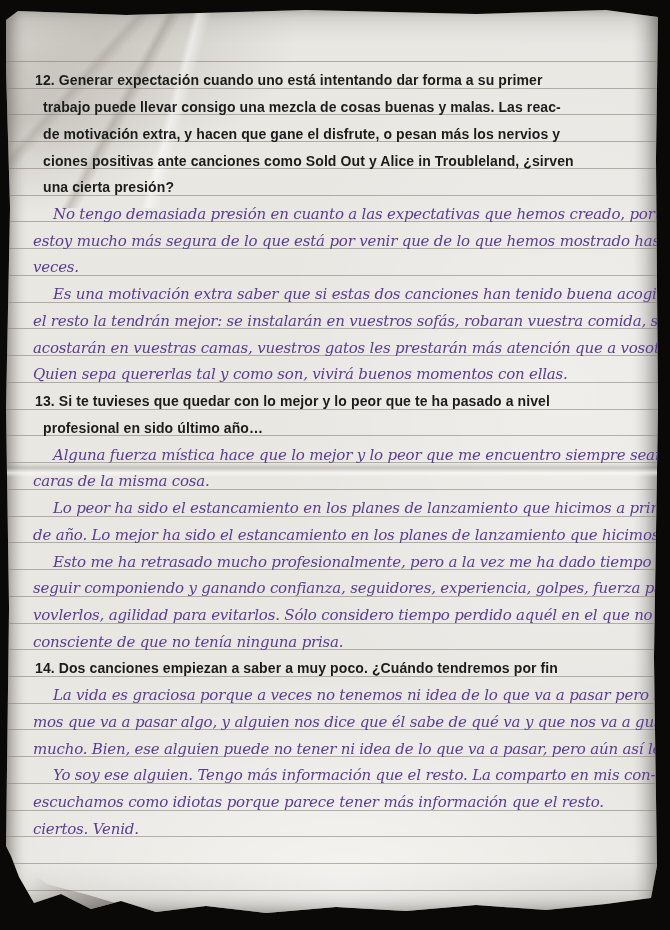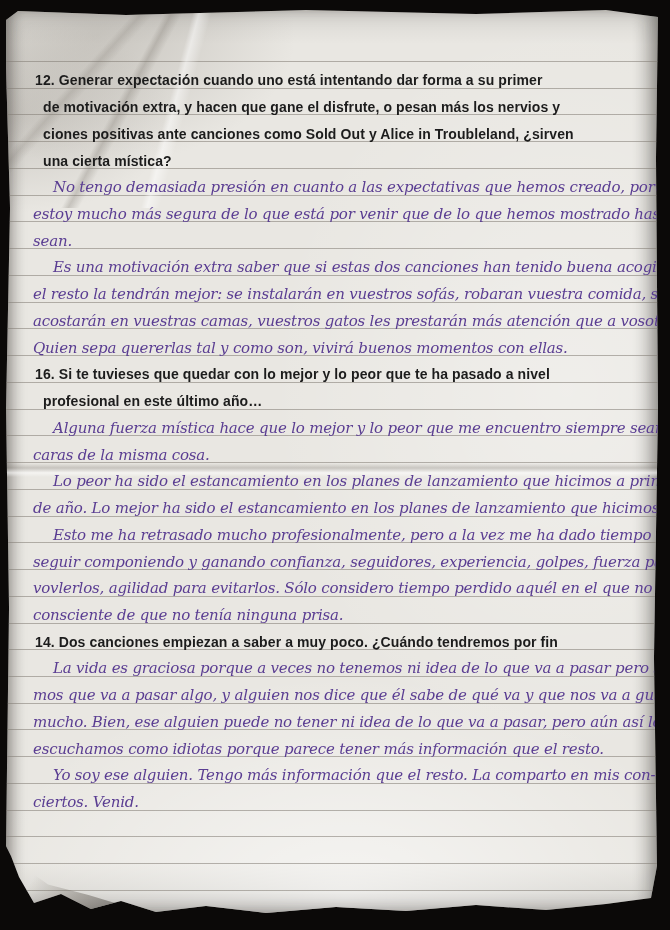--- a/index.html
+++ b/index.html
@@ -107,41 +107,42 @@
 </head>
 <body>
 
 <div class="paper">
   <div class="rules"></div>
   <div class="crease-topleft"></div>
   <div class="crease-mid"></div>
   <div class="tear-flap"></div>
   <div class="content">
       <div class="row q first"><span>12. Generar expectación cuando uno está intentando dar forma a su primer</span></div>
+      <div class="row q cont"><span>trabajo puede llevar consigo una mezcla de cosas buenas y malas. Las reac-</span></div>
       <div class="row q cont"><span>de motivación extra, y hacen que gane el disfrute, o pesan más los nervios y</span></div>
       <div class="row q cont"><span>ciones positivas ante canciones como Sold Out y Alice in Troubleland, ¿sirven</span></div>
-      <div class="row q cont"><span>una cierta mística?</span></div>
+      <div class="row q cont"><span>una cierta presión?</span></div>
       <div class="row a first"><span>No tengo demasiada presión en cuanto a las expectativas que hemos creado, porque</span></div>
       <div class="row a cont"><span>estoy mucho más segura de lo que está por venir que de lo que hemos mostrado hasta</span></div>
-      <div class="row a cont"><span>sean.</span></div>
+      <div class="row a cont"><span>veces.</span></div>
       <div class="row a first"><span>Es una motivación extra saber que si estas dos canciones han tenido buena acogida,</span></div>
       <div class="row a cont"><span>el resto la tendrán mejor: se instalarán en vuestros sofás, robaran vuestra comida, se</span></div>
       <div class="row a cont"><span>acostarán en vuestras camas, vuestros gatos les prestarán más atención que a vosotros.</span></div>
       <div class="row a cont"><span>Quien sepa quererlas tal y como son, vivirá buenos momentos con ellas.</span></div>
-      <div class="row q first"><span>16. Si te tuvieses que quedar con lo mejor y lo peor que te ha pasado a nivel</span></div>
-      <div class="row q cont"><span>profesional en este último año…</span></div>
+      <div class="row q first"><span>13. Si te tuvieses que quedar con lo mejor y lo peor que te ha pasado a nivel</span></div>
+      <div class="row q cont"><span>profesional en sido último año…</span></div>
       <div class="row a first"><span>Alguna fuerza mística hace que lo mejor y lo peor que me encuentro siempre sean dos</span></div>
       <div class="row a cont"><span>caras de la misma cosa.</span></div>
       <div class="row a first"><span>Lo peor ha sido el estancamiento en los planes de lanzamiento que hicimos a principios</span></div>
       <div class="row a cont"><span>de año. Lo mejor ha sido el estancamiento en los planes de lanzamiento que hicimos a</span></div>
       <div class="row a first"><span>Esto me ha retrasado mucho profesionalmente, pero a la vez me ha dado tiempo para</span></div>
       <div class="row a cont"><span>seguir componiendo y ganando confianza, seguidores, experiencia, golpes, fuerza para de-</span></div>
       <div class="row a cont"><span>vovlerlos, agilidad para evitarlos. Sólo considero tiempo perdido aquél en el que no era</span></div>
       <div class="row a cont"><span>consciente de que no tenía ninguna prisa.</span></div>
       <div class="row q first"><span>14. Dos canciones empiezan a saber a muy poco. ¿Cuándo tendremos por fin</span></div>
       <div class="row a first"><span>La vida es graciosa porque a veces no tenemos ni idea de lo que va a pasar pero sabe-</span></div>
       <div class="row a cont"><span>mos que va a pasar algo, y alguien nos dice que él sabe de qué va y que nos va a gustar</span></div>
       <div class="row a cont"><span>mucho. Bien, ese alguien puede no tener ni idea de lo que va a pasar, pero aún así lo</span></div>
+      <div class="row a first"><span>Yo soy ese alguien. Tengo más información que el resto. La comparto en mis con-</span></div>
       <div class="row a cont"><span>escuchamos como idiotas porque parece tener más información que el resto.</span></div>
-      <div class="row a first"><span>Yo soy ese alguien. Tengo más información que el resto. La comparto en mis con-</span></div>
       <div class="row a cont"><span>ciertos. Venid.</span></div>
     </div>
 </div>
 
 </body></html>

